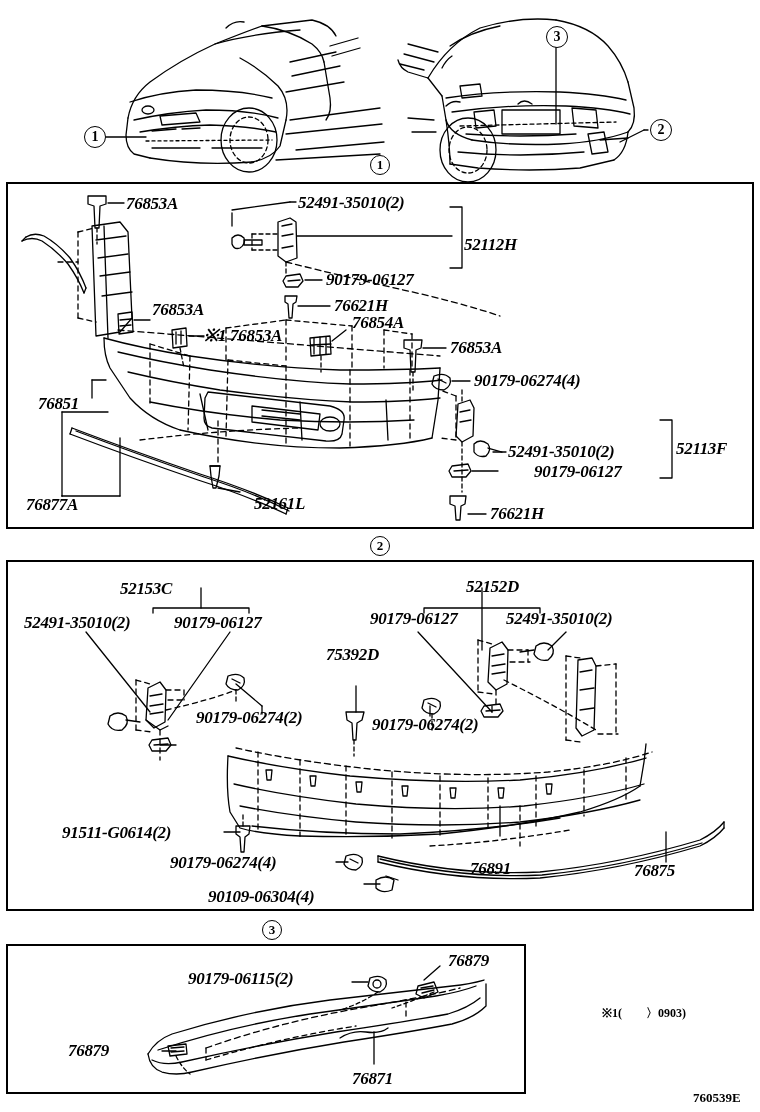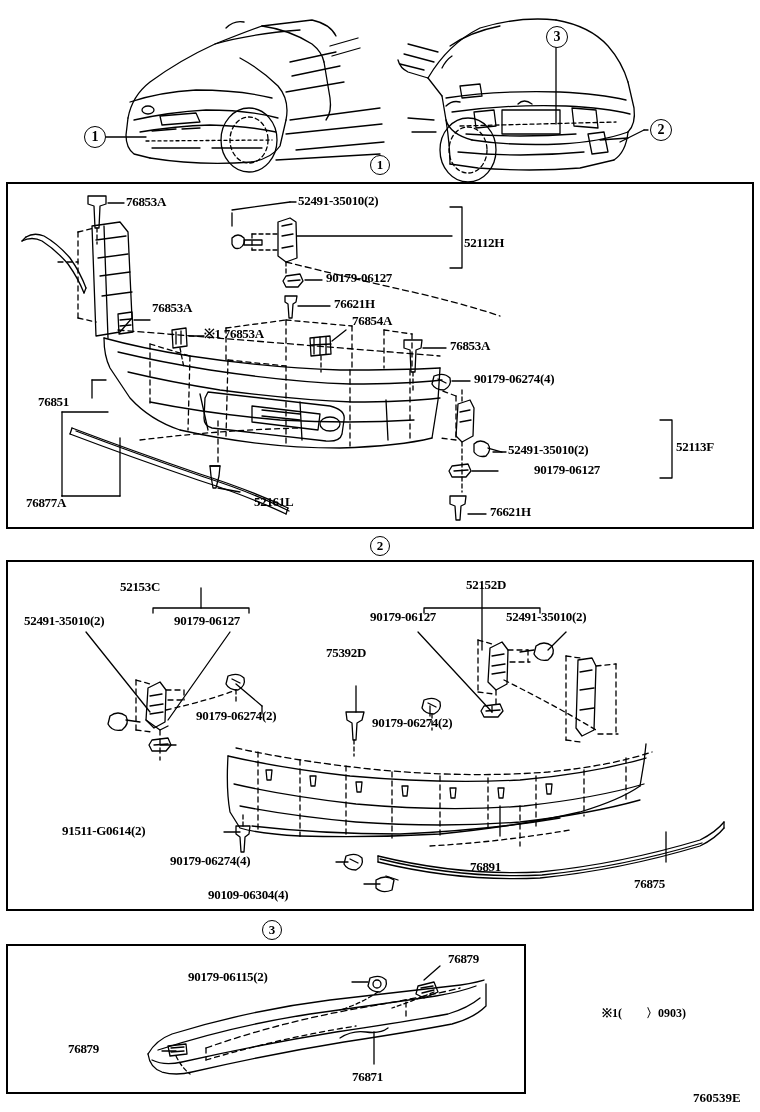--- a/index.html
+++ b/index.html
@@ -2,21 +2,21 @@
 <html><head>
 <meta charset="utf-8">
 <style>
   html,body{margin:0;padding:0;background:#ffffff;}
   body{width:760px;height:1112px;position:relative;overflow:hidden;
        font-family:"Liberation Serif",serif;color:#000;}
   .stage{position:absolute;left:0;top:0;width:760px;height:1112px;}
   svg.art{position:absolute;left:0;top:0;width:760px;height:1112px;pointer-events:none;}
 
   .lbl{position:absolute;font-family:"Liberation Serif",serif;font-weight:bold;
-       font-size:13px;letter-spacing:-0.3px;white-space:nowrap;line-height:1;}
+       font-size:17px;letter-spacing:-0.3px;white-space:nowrap;line-height:1;font-style:italic;}
   .panel{position:absolute;border:2px solid #000;box-sizing:border-box;}
   .circnum{position:absolute;width:22px;height:22px;border:1.6px solid #000;
            border-radius:50%;box-sizing:border-box;font-size:14px;font-weight:bold;
            display:flex;align-items:center;justify-content:center;
            font-family:"Liberation Serif",serif;background:#fff;}
   .divnum{position:absolute;width:20px;height:20px;border:1.6px solid #000;
           border-radius:50%;box-sizing:border-box;font-size:13px;font-weight:bold;
           display:flex;align-items:center;justify-content:center;background:#fff;}
   .foot{position:absolute;font-size:12px;font-weight:bold;white-space:nowrap;}
   .docid{position:absolute;font-size:13px;font-weight:bold;letter-spacing:0px;}
@@ -431,21 +431,21 @@
   <div class="lbl" style="left:196px;top:709px;">90179-06274(2)</div>
   <div class="lbl" style="left:326px;top:646px;">75392D</div>
   <div class="lbl" style="left:372px;top:716px;">90179-06274(2)</div>
   <div class="lbl" style="left:466px;top:578px;">52152D</div>
   <div class="lbl" style="left:370px;top:610px;">90179-06127</div>
   <div class="lbl" style="left:506px;top:610px;">52491-35010(2)</div>
   <div class="lbl" style="left:62px;top:824px;">91511-G0614(2)</div>
   <div class="lbl" style="left:170px;top:854px;">90179-06274(4)</div>
   <div class="lbl" style="left:208px;top:876px;margin-top:12px;">90109-06304(4)</div>
   <div class="lbl" style="left:470px;top:860px;">76891</div>
-  <div class="lbl" style="left:634px;top:862px;margin-top:15px;">76875</div>
+  <div class="lbl" style="left:634px;top:862px;">76875</div>
 
   <div class="lbl" style="left:188px;top:970px;">90179-06115(2)</div>
   <div class="lbl" style="left:448px;top:952px;">76879</div>
   <div class="lbl" style="left:68px;top:1042px;">76879</div>
   <div class="lbl" style="left:352px;top:1070px;">76871</div>
 
   <div class="foot" style="left:602px;top:1004px;">※1(　　〉0903)</div>
   <div class="docid" style="left:693px;top:1090px;">760539E</div>
 
 </div>

